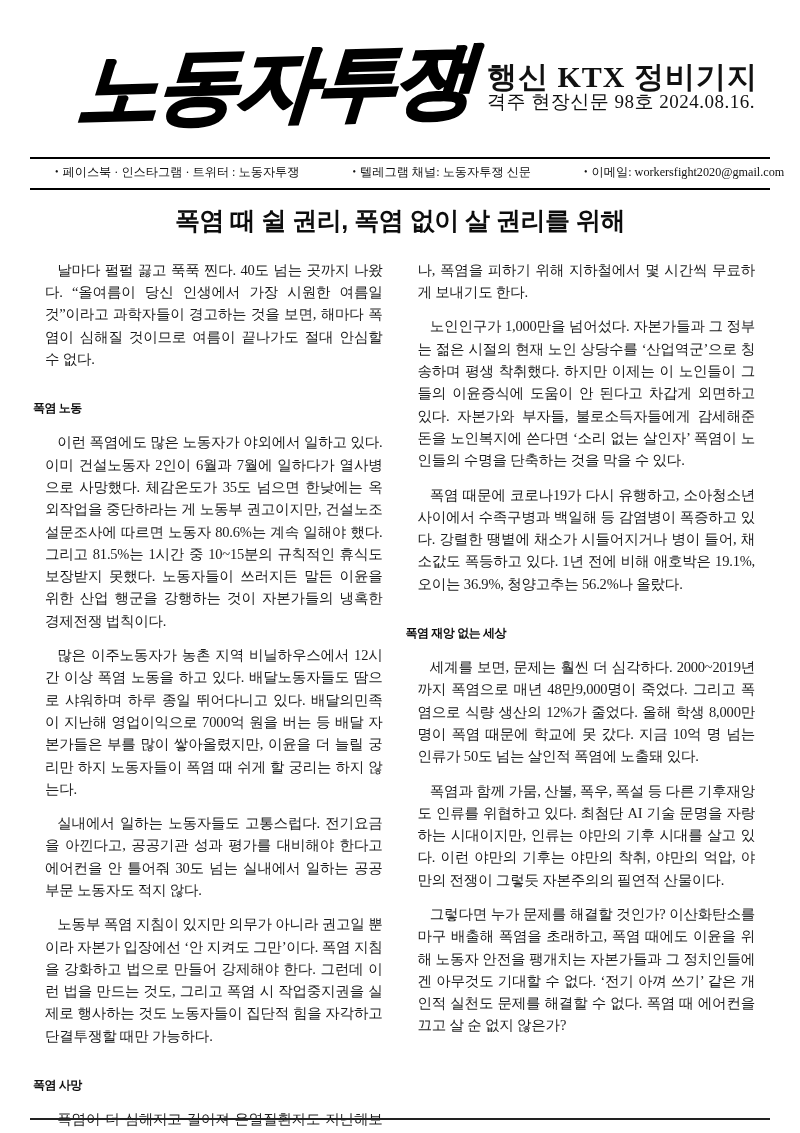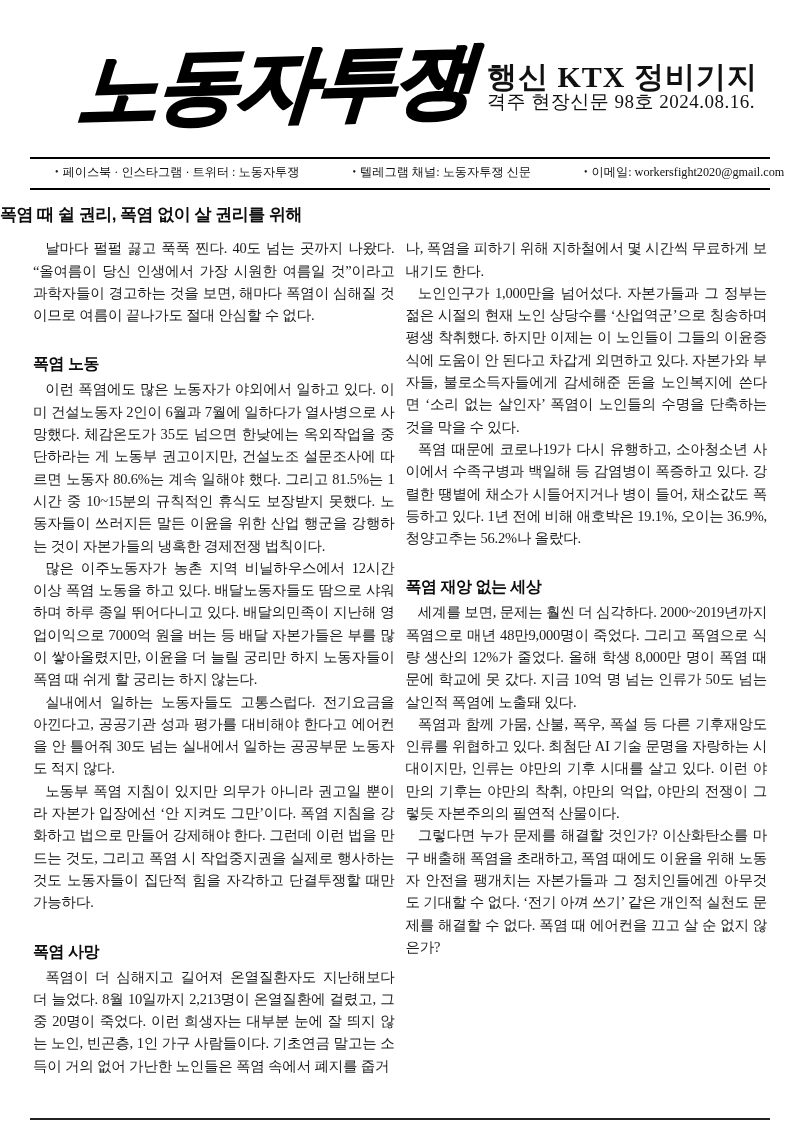--- a/index.html
+++ b/index.html
@@ -61,49 +61,50 @@
     color: #111;
     white-space: nowrap;
   }
   .info-item { margin: 0 25px; }
   .bullet { font-size: 10px; vertical-align: 1px; margin-right: 4px; }
 
   
   .headline {
     font-family: "Liberation Sans", "DejaVu Sans", sans-serif;
     font-weight: bold;
-    font-size: 17px;
+    font-size: 25px;
     line-height: 1.2;
     letter-spacing: -0.5px;
+    text-align: center;
     margin: 15px 0 7px;
     color: #0d0d0d;
   }
 
   
   .columns {
     display: flex;
     gap: 11px;
     padding: 0 33px;
     margin-top: 12px;
   }
   .col { flex: 1; min-width: 0; }
   .bp {
-    margin: 0;
+    margin: 12px;
     font-family: "Liberation Serif", "DejaVu Serif", serif;
     font-size: 14.5px;
     line-height: 22.3px;
     letter-spacing: -0.2px;
     text-align: justify;
     color: #1b1b1b;
   }
   .bp.indent { text-indent: 0.85em; }
   .sh {
     font-family: "Liberation Sans", "DejaVu Sans", sans-serif;
     font-weight: bold;
-    font-size: 16px;
+    font-size: 12px;
     line-height: 22px;
     letter-spacing: -0.5px;
     margin: 27px 0 3px;
     color: #0d0d0d;
   }
 
   
   .bottom-rule {
     position: absolute;
     left: 30px;

